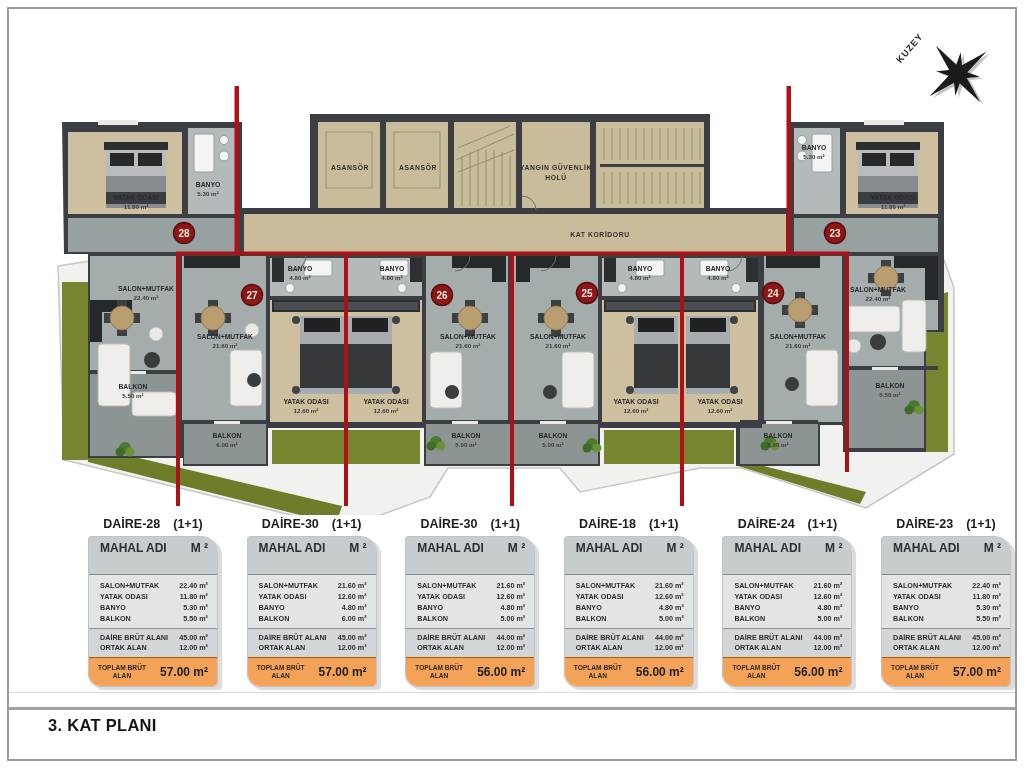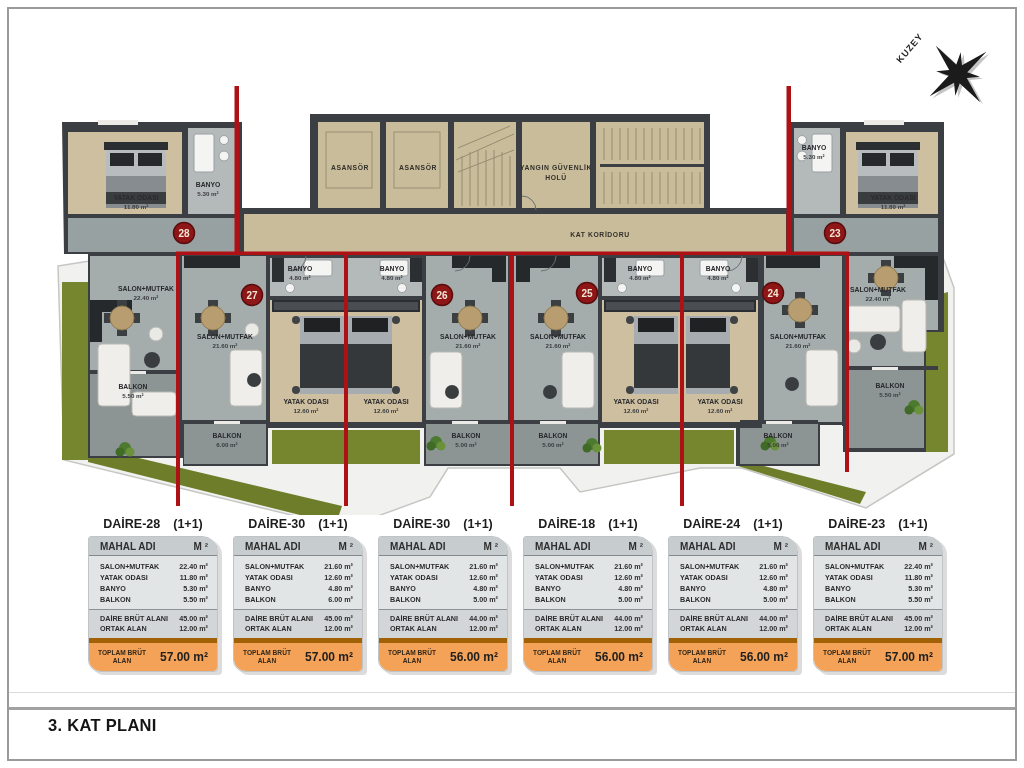--- a/index.html
+++ b/index.html
@@ -6,30 +6,30 @@
   .page{position:relative;width:1024px;height:768px;background:#ffffff;font-family:"Liberation Sans",sans-serif;overflow:hidden;}
   .frame{position:absolute;left:7px;top:7px;right:7px;bottom:7px;border:2px solid #9b9b9b;pointer-events:none;}
   .plan-svg{position:absolute;left:0;top:0;}
   
   .pl{font-family:"Liberation Sans",sans-serif;font-size:6.8px;font-weight:bold;fill:#2a2a2e;}
   .pl2{font-family:"Liberation Sans",sans-serif;font-size:6.2px;font-weight:bold;fill:#3a3a3e;}
   .plc{font-family:"Liberation Sans",sans-serif;font-size:6.8px;font-weight:bold;fill:#33302a;letter-spacing:.6px;}
   .bt{font-family:"Liberation Sans",sans-serif;font-size:10px;font-weight:bold;fill:#f2e7d4;}
   .kz{font-family:"Liberation Sans",sans-serif;font-size:9px;font-weight:bold;fill:#222;letter-spacing:1px;}
   
-  .tables{position:absolute;left:88px;top:517px;width:855px;display:flex;justify-content:space-between;}
+  .tables{position:absolute;left:88px;top:517px;width:923px;display:flex;justify-content:space-between;}
   .tcol{width:130px;}
   .ttl{display:flex;justify-content:center;gap:13px;font-weight:bold;font-size:12.5px;color:#1c1c1c;margin-bottom:5px;line-height:14px;}
   .card{border-radius:3px 16px 4px 12px;background:#e2e5e6;border:1px solid #c0c4c6;box-shadow:4px 3px 0 rgba(130,130,130,.28);overflow:hidden;}
-  .hdr{display:flex;justify-content:space-between;padding:4px 9px 3px 11px;background:#c7ccce;border-bottom:1px solid #84898c;font-size:10px;font-weight:bold;color:#2e2e2e;}
+  .hdr{display:flex;justify-content:space-between;padding:4px 9px 19px 11px;background:#c7ccce;border-bottom:1px solid #84898c;font-size:12px;font-weight:bold;color:#2e2e2e;}
   .rows{padding:5px 9px 4px 11px;}
   .r{display:flex;justify-content:space-between;font-size:7.2px;font-weight:bold;color:#2c2c2c;line-height:11px;white-space:nowrap;}
   .sub{border-top:1px solid #8d9194;background:#d2d6d8;padding:4px 9px 4px 11px;}
   .sub .r{line-height:10px;gap:7px;}
-  .tot{display:flex;justify-content:space-between;align-items:center;background:#f4a257;border-top:5px solid #a16207;padding:3px 9px 3px 9px;min-height:22px;border-radius:0 0 4px 12px;}
+  .tot{display:flex;justify-content:space-between;align-items:center;background:#f4a257;border-top:1px solid #a16207;padding:3px 9px 3px 9px;min-height:22px;border-radius:0 0 4px 12px;}
   .tot .lbl{font-size:6.6px;font-weight:bold;width:48px;line-height:8px;color:#33281a;text-align:center;}
   .tot .val{font-size:12px;font-weight:bold;color:#1f1f1f;}
   
   .line1{position:absolute;left:9px;right:9px;top:692px;height:1px;background:#dcdcdc;}
   .line2{position:absolute;left:9px;right:9px;top:707px;height:2.5px;background:#a2a2a2;}
   .plan-title{position:absolute;left:48px;top:716px;font-size:16.5px;font-weight:bold;color:#151515;letter-spacing:.3px;}
 </style>
 </head>
 <body>
 

